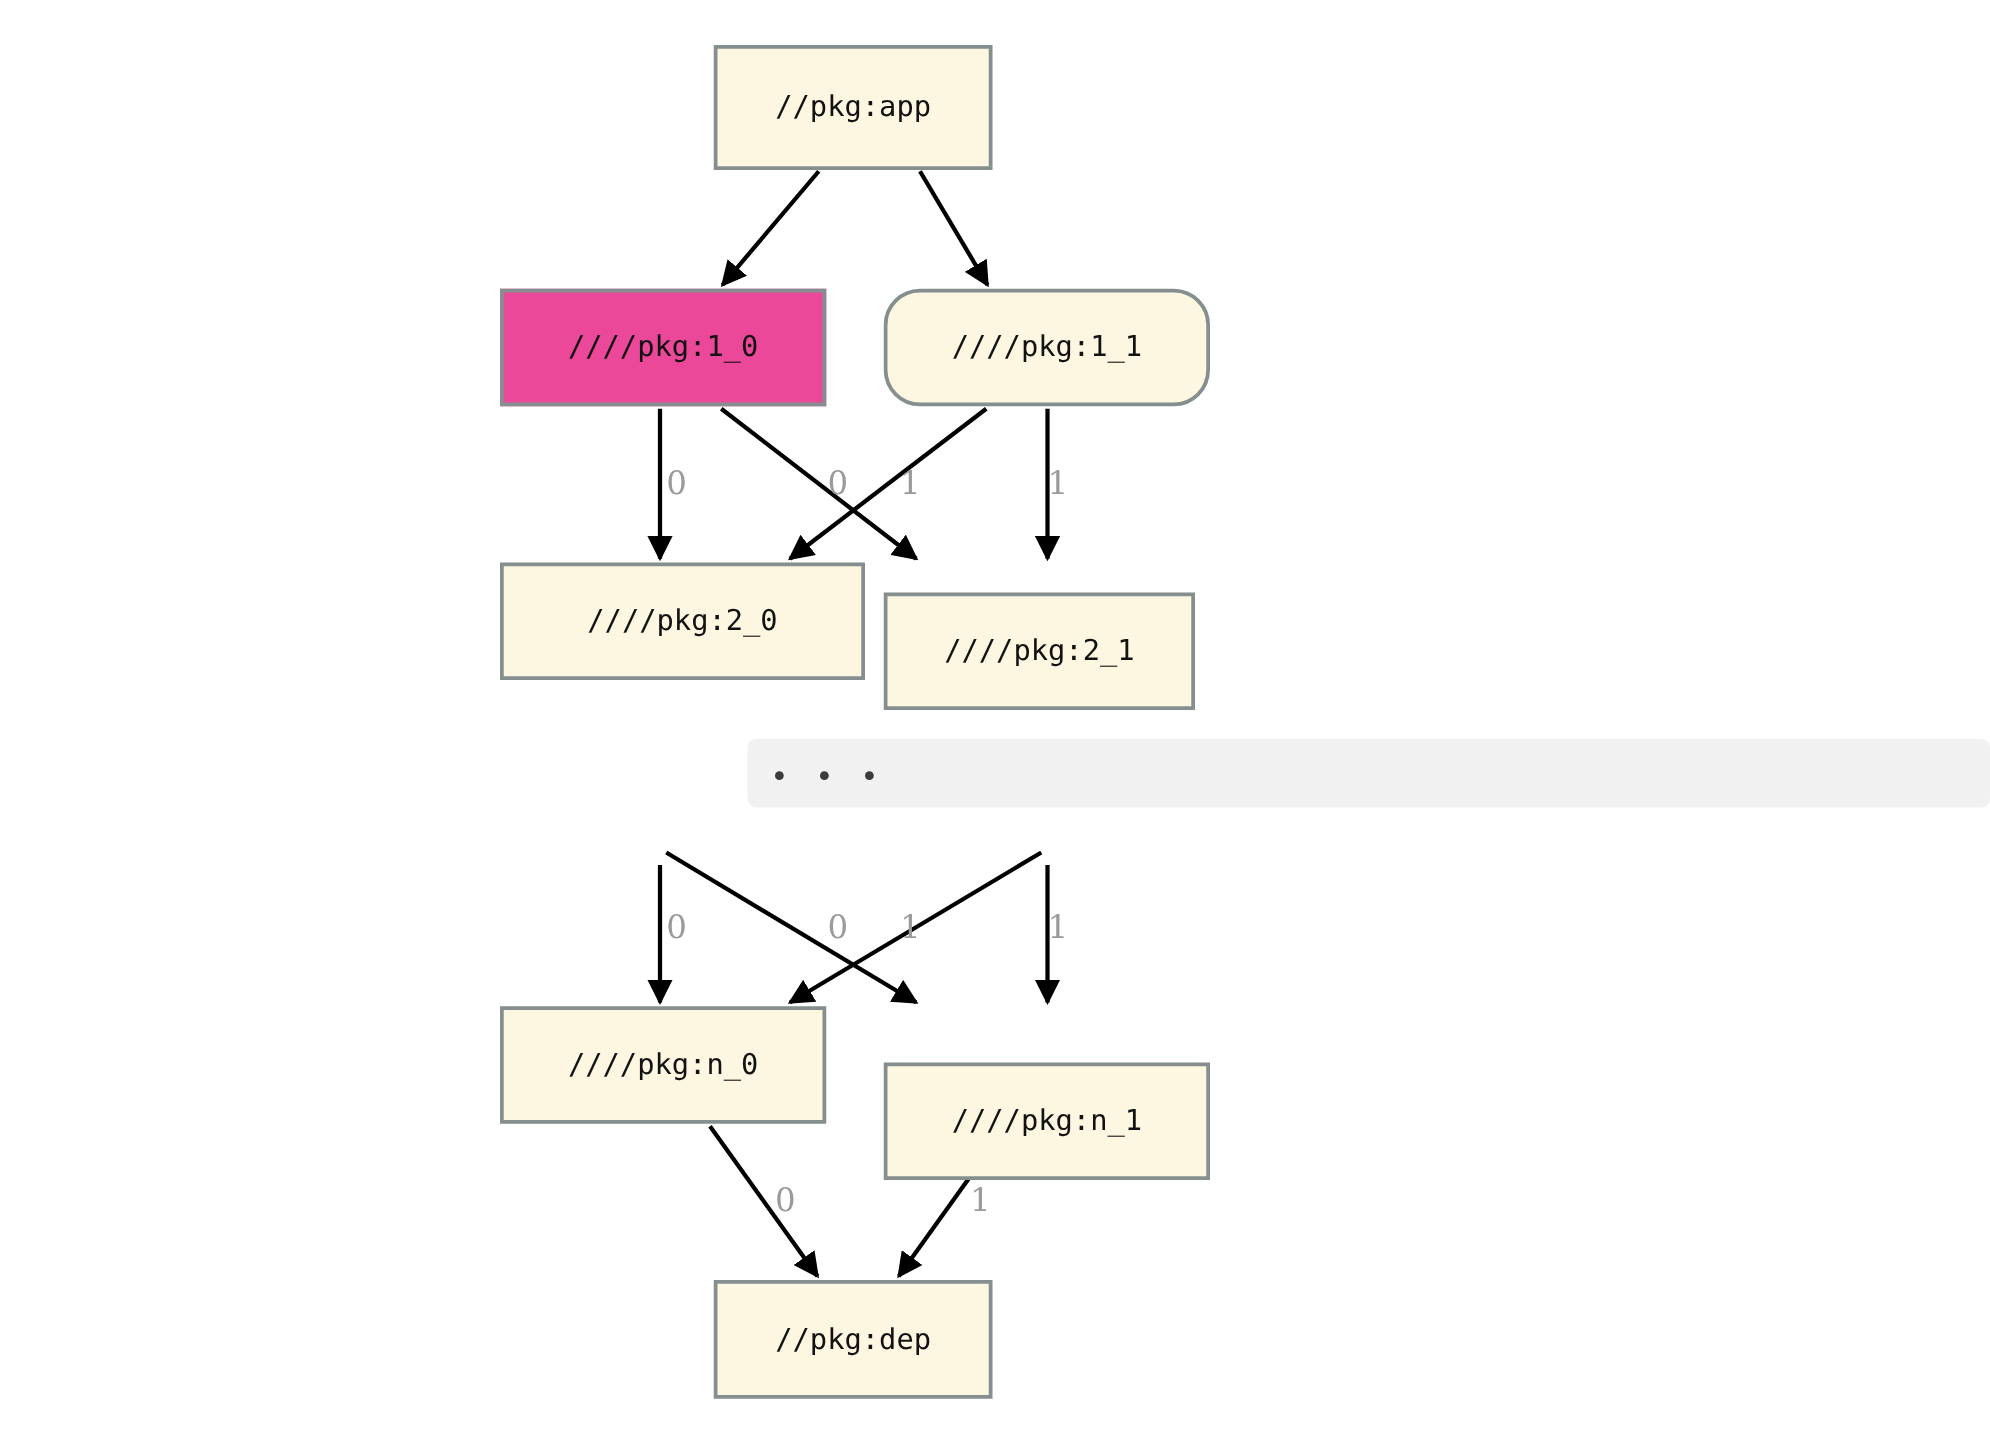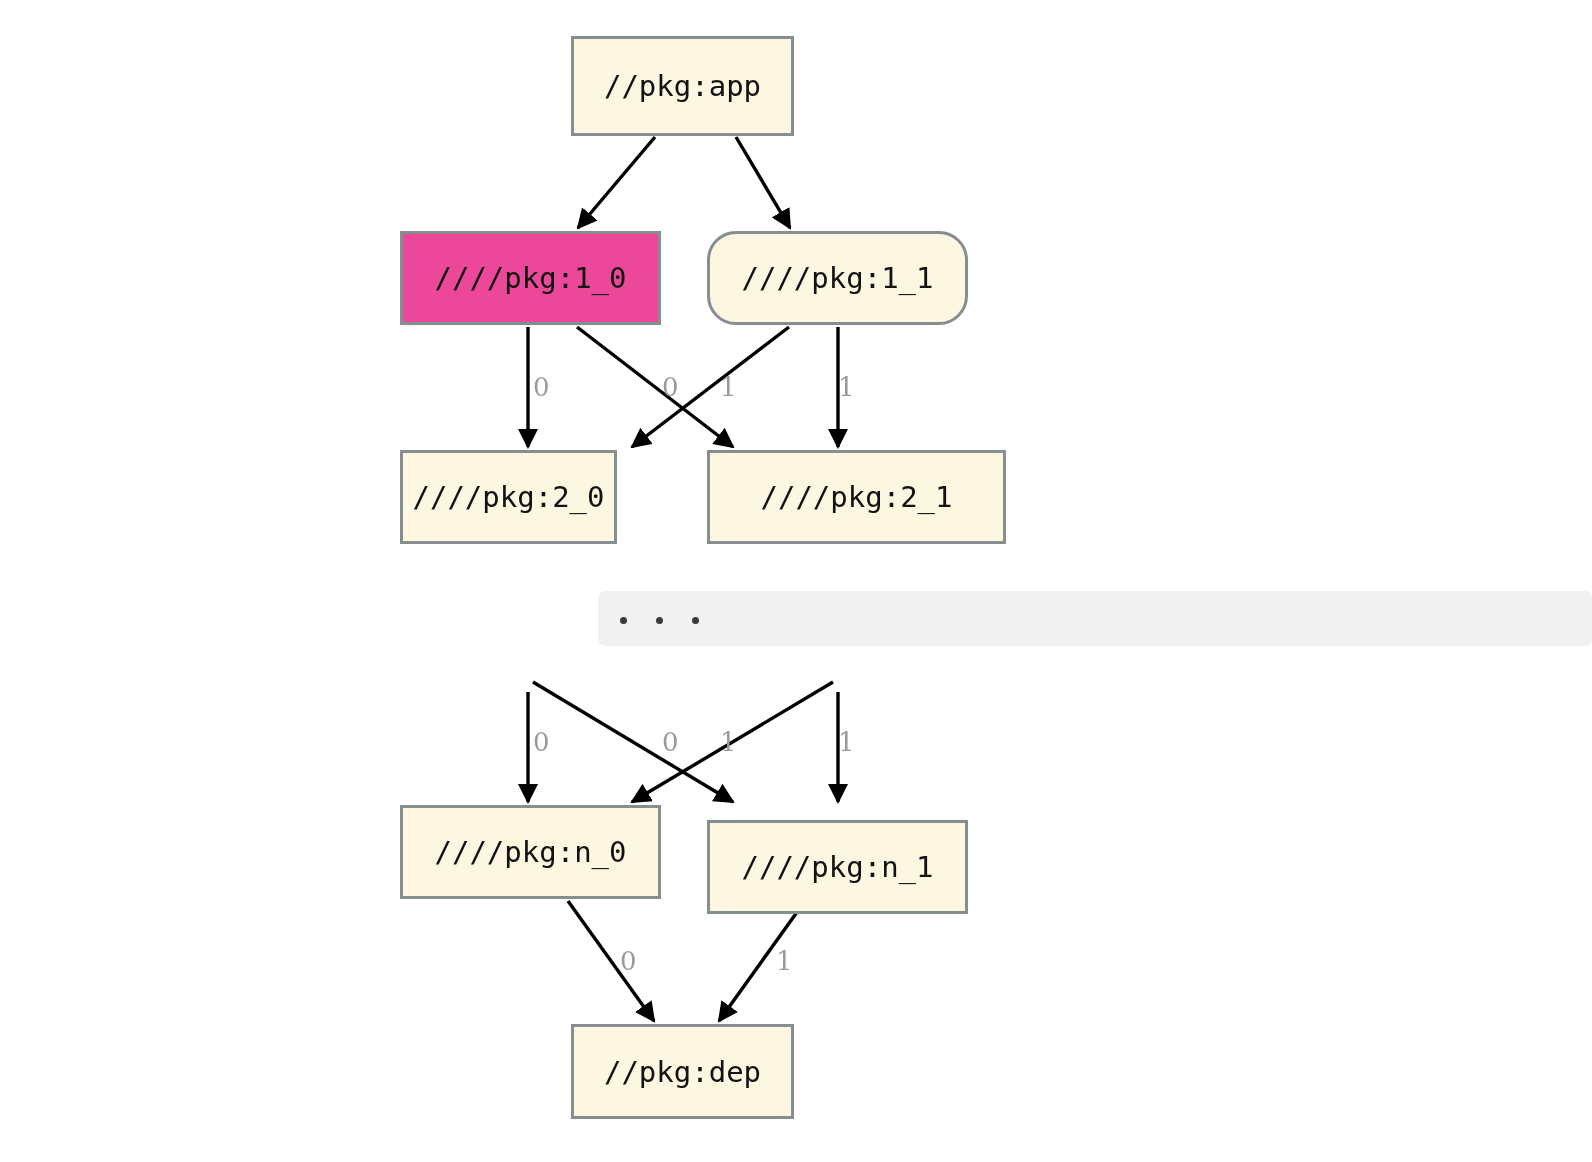--- a/index.html
+++ b/index.html
@@ -32,21 +32,21 @@
   }
   .node-box {
     position: absolute;
     box-sizing: border-box;
     background: #fdf6e0;
     border: 3px solid #868f8f;
     display: flex;
     align-items: center;
     justify-content: center;
     font-family: "DejaVu Sans Mono", "Liberation Mono", monospace;
-    font-size: 29px;
+    font-size: 23px;
     color: #121212;
     letter-spacing: 0px;
     white-space: nowrap;
     user-select: none;
   }
   .edge-label {
     position: absolute;
     font-family: "DejaVu Serif", "Liberation Serif", serif;
     font-size: 26px;
     color: #9a9a9a;
@@ -104,24 +104,24 @@
   <div class="ellipsis-dots" style="left: 620px; top: 617px;">
     <span class="ellipsis-dot" style="background: rgb(59, 59, 59);"></span>
     <span class="ellipsis-dot" style="background: rgb(59, 59, 59);"></span>
     <span class="ellipsis-dot" style="background: rgb(59, 59, 59);"></span>
   </div>
 
   <div id="node-group">
       <div class="node-box" style="left: 571px; top: 36px; width: 223px; height: 100px; background: rgb(253, 246, 224); border-color: rgb(134, 143, 143);">//pkg:app</div>
       <div class="node-box" style="left: 400px; top: 231px; width: 261px; height: 94px; background: #ec4899; border-color: rgb(134, 143, 143);">////pkg:1_0</div>
       <div class="node-box" style="left: 707px; top: 231px; width: 261px; height: 94px; background: rgb(253, 246, 224); border-color: rgb(134, 143, 143); border-radius: 29px;">////pkg:1_1</div>
-      <div class="node-box" style="left: 400px; top: 450px; width: 217px; height: 94px; background: rgb(253, 246, 224); border-color: rgb(134, 143, 143);">////pkg:2_0</div>
-      <div class="node-box" style="left: 707px; top: 450px; width: 299px; height: 94px; background: rgb(253, 246, 224); border-color: rgb(134, 143, 143); text-align: center;">////pkg:2_1</div>
+      <div class="node-box" style="left: 400px; top: 450px; width: 292px; height: 94px; background: rgb(253, 246, 224); border-color: rgb(134, 143, 143);">////pkg:2_0</div>
+      <div class="node-box" style="left: 707px; top: 474px; width: 249px; height: 94px; background: rgb(253, 246, 224); border-color: rgb(134, 143, 143); text-align: center;">////pkg:2_1</div>
       <div class="node-box" style="left: 400px; top: 805px; width: 261px; height: 94px; background: rgb(253, 246, 224); border-color: rgb(134, 143, 143);">////pkg:n_0</div>
-      <div class="node-box" style="left: 707px; top: 820px; width: 261px; height: 94px; background: rgb(253, 246, 224); border-color: rgb(134, 143, 143);">////pkg:n_1</div>
+      <div class="node-box" style="left: 707px; top: 850px; width: 261px; height: 94px; background: rgb(253, 246, 224); border-color: rgb(134, 143, 143);">////pkg:n_1</div>
       <div class="node-box" style="left: 571px; top: 1024px; width: 223px; height: 95px; background: rgb(253, 246, 224); border-color: rgb(134, 143, 143);">//pkg:dep</div>
     </div>
   <div id="label-group">
       <span class="edge-label" style="left: 533px; top: 374px; color: rgb(154, 154, 154);">0</span>
       <span class="edge-label" style="left: 662px; top: 374px; color: rgb(154, 154, 154);">0</span>
       <span class="edge-label" style="left: 720px; top: 374px; color: rgb(154, 154, 154);">1</span>
       <span class="edge-label" style="left: 838px; top: 374px; color: rgb(154, 154, 154);">1</span>
       <span class="edge-label" style="left: 533px; top: 729px; color: rgb(154, 154, 154);">0</span>
       <span class="edge-label" style="left: 662px; top: 729px; color: rgb(154, 154, 154);">0</span>
       <span class="edge-label" style="left: 720px; top: 729px; color: rgb(154, 154, 154);">1</span>

